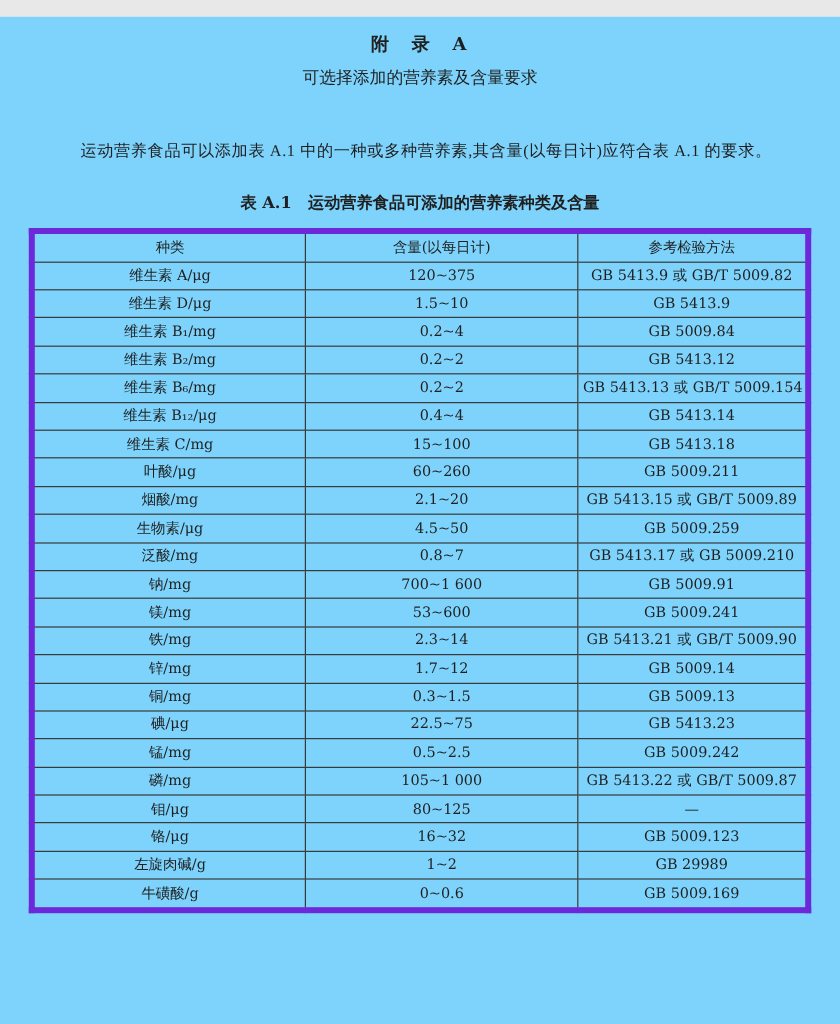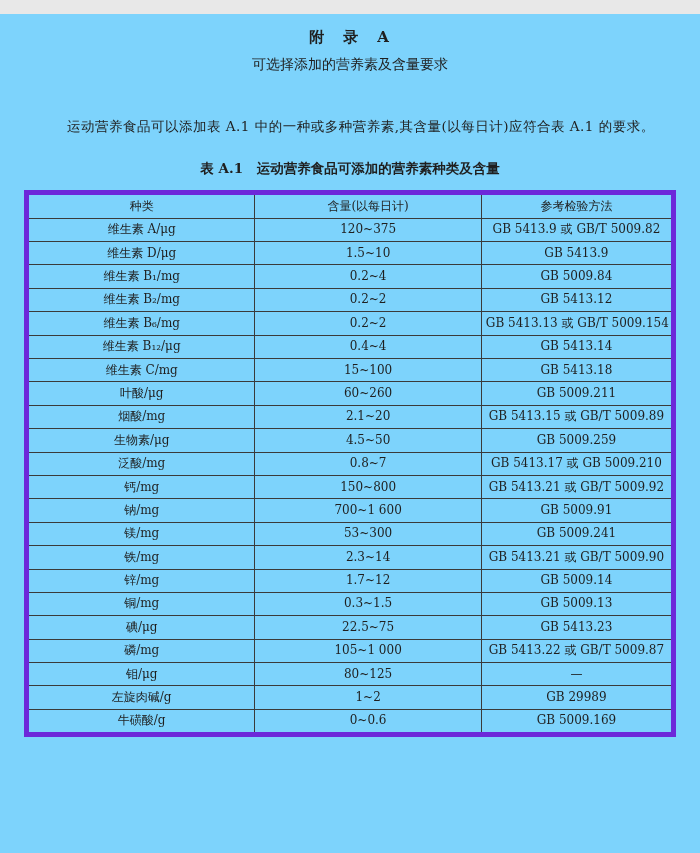--- a/index.html
+++ b/index.html
@@ -34,20 +34,21 @@
     font-weight: normal;
   }
   .intro-paragraph {
     margin: 0;
     padding: 42px 40px 0 40px;
     text-indent: 2em;
     font-size: 13.5px;
     line-height: 1.5;
     text-align: justify;
     letter-spacing: 0.5px;
+    font-family: Liberation Serif, serif;
   }
   .table-caption {
     margin: 0;
     padding-top: 24px;
     padding-bottom: 12px;
     text-align: center;
     font-size: 13.5px;
     font-weight: bold;
   }
   table.nutrients {
@@ -153,32 +154,27 @@
           <td>生物素/μg</td>
           <td>4.5~50</td>
           <td>GB 5009.259</td>
         </tr>
         <tr>
           <td>泛酸/mg</td>
           <td>0.8~7</td>
           <td>GB 5413.17 或 GB 5009.210</td>
         </tr>
         <tr>
-          <td>钙/mg</td>
-          <td>150~800</td>
-          <td>GB 5413.21 或 GB/T 5009.92</td>
-        </tr>
-        <tr>
           <td>钠/mg</td>
           <td>700~1 600</td>
           <td>GB 5009.91</td>
         </tr>
         <tr>
           <td>镁/mg</td>
-          <td>53~300</td>
+          <td>53~600</td>
           <td>GB 5009.241</td>
         </tr>
         <tr>
           <td>铁/mg</td>
           <td>2.3~14</td>
           <td>GB 5413.21 或 GB/T 5009.90</td>
         </tr>
         <tr>
           <td>锌/mg</td>
           <td>1.7~12</td>
@@ -188,30 +184,40 @@
           <td>铜/mg</td>
           <td>0.3~1.5</td>
           <td>GB 5009.13</td>
         </tr>
         <tr>
           <td>碘/μg</td>
           <td>22.5~75</td>
           <td>GB 5413.23</td>
         </tr>
         <tr>
+          <td>锰/mg</td>
+          <td>0.5~2.5</td>
+          <td>GB 5009.242</td>
+        </tr>
+        <tr>
           <td>磷/mg</td>
           <td>105~1 000</td>
           <td>GB 5413.22 或 GB/T 5009.87</td>
         </tr>
         <tr>
           <td>钼/μg</td>
           <td>80~125</td>
           <td>—</td>
         </tr>
         <tr>
+          <td>铬/μg</td>
+          <td>16~32</td>
+          <td>GB 5009.123</td>
+        </tr>
+        <tr>
           <td>左旋肉碱/g</td>
           <td>1~2</td>
           <td>GB 29989</td>
         </tr>
         <tr>
           <td>牛磺酸/g</td>
           <td>0~0.6</td>
           <td>GB 5009.169</td>
         </tr>
       </tbody>

